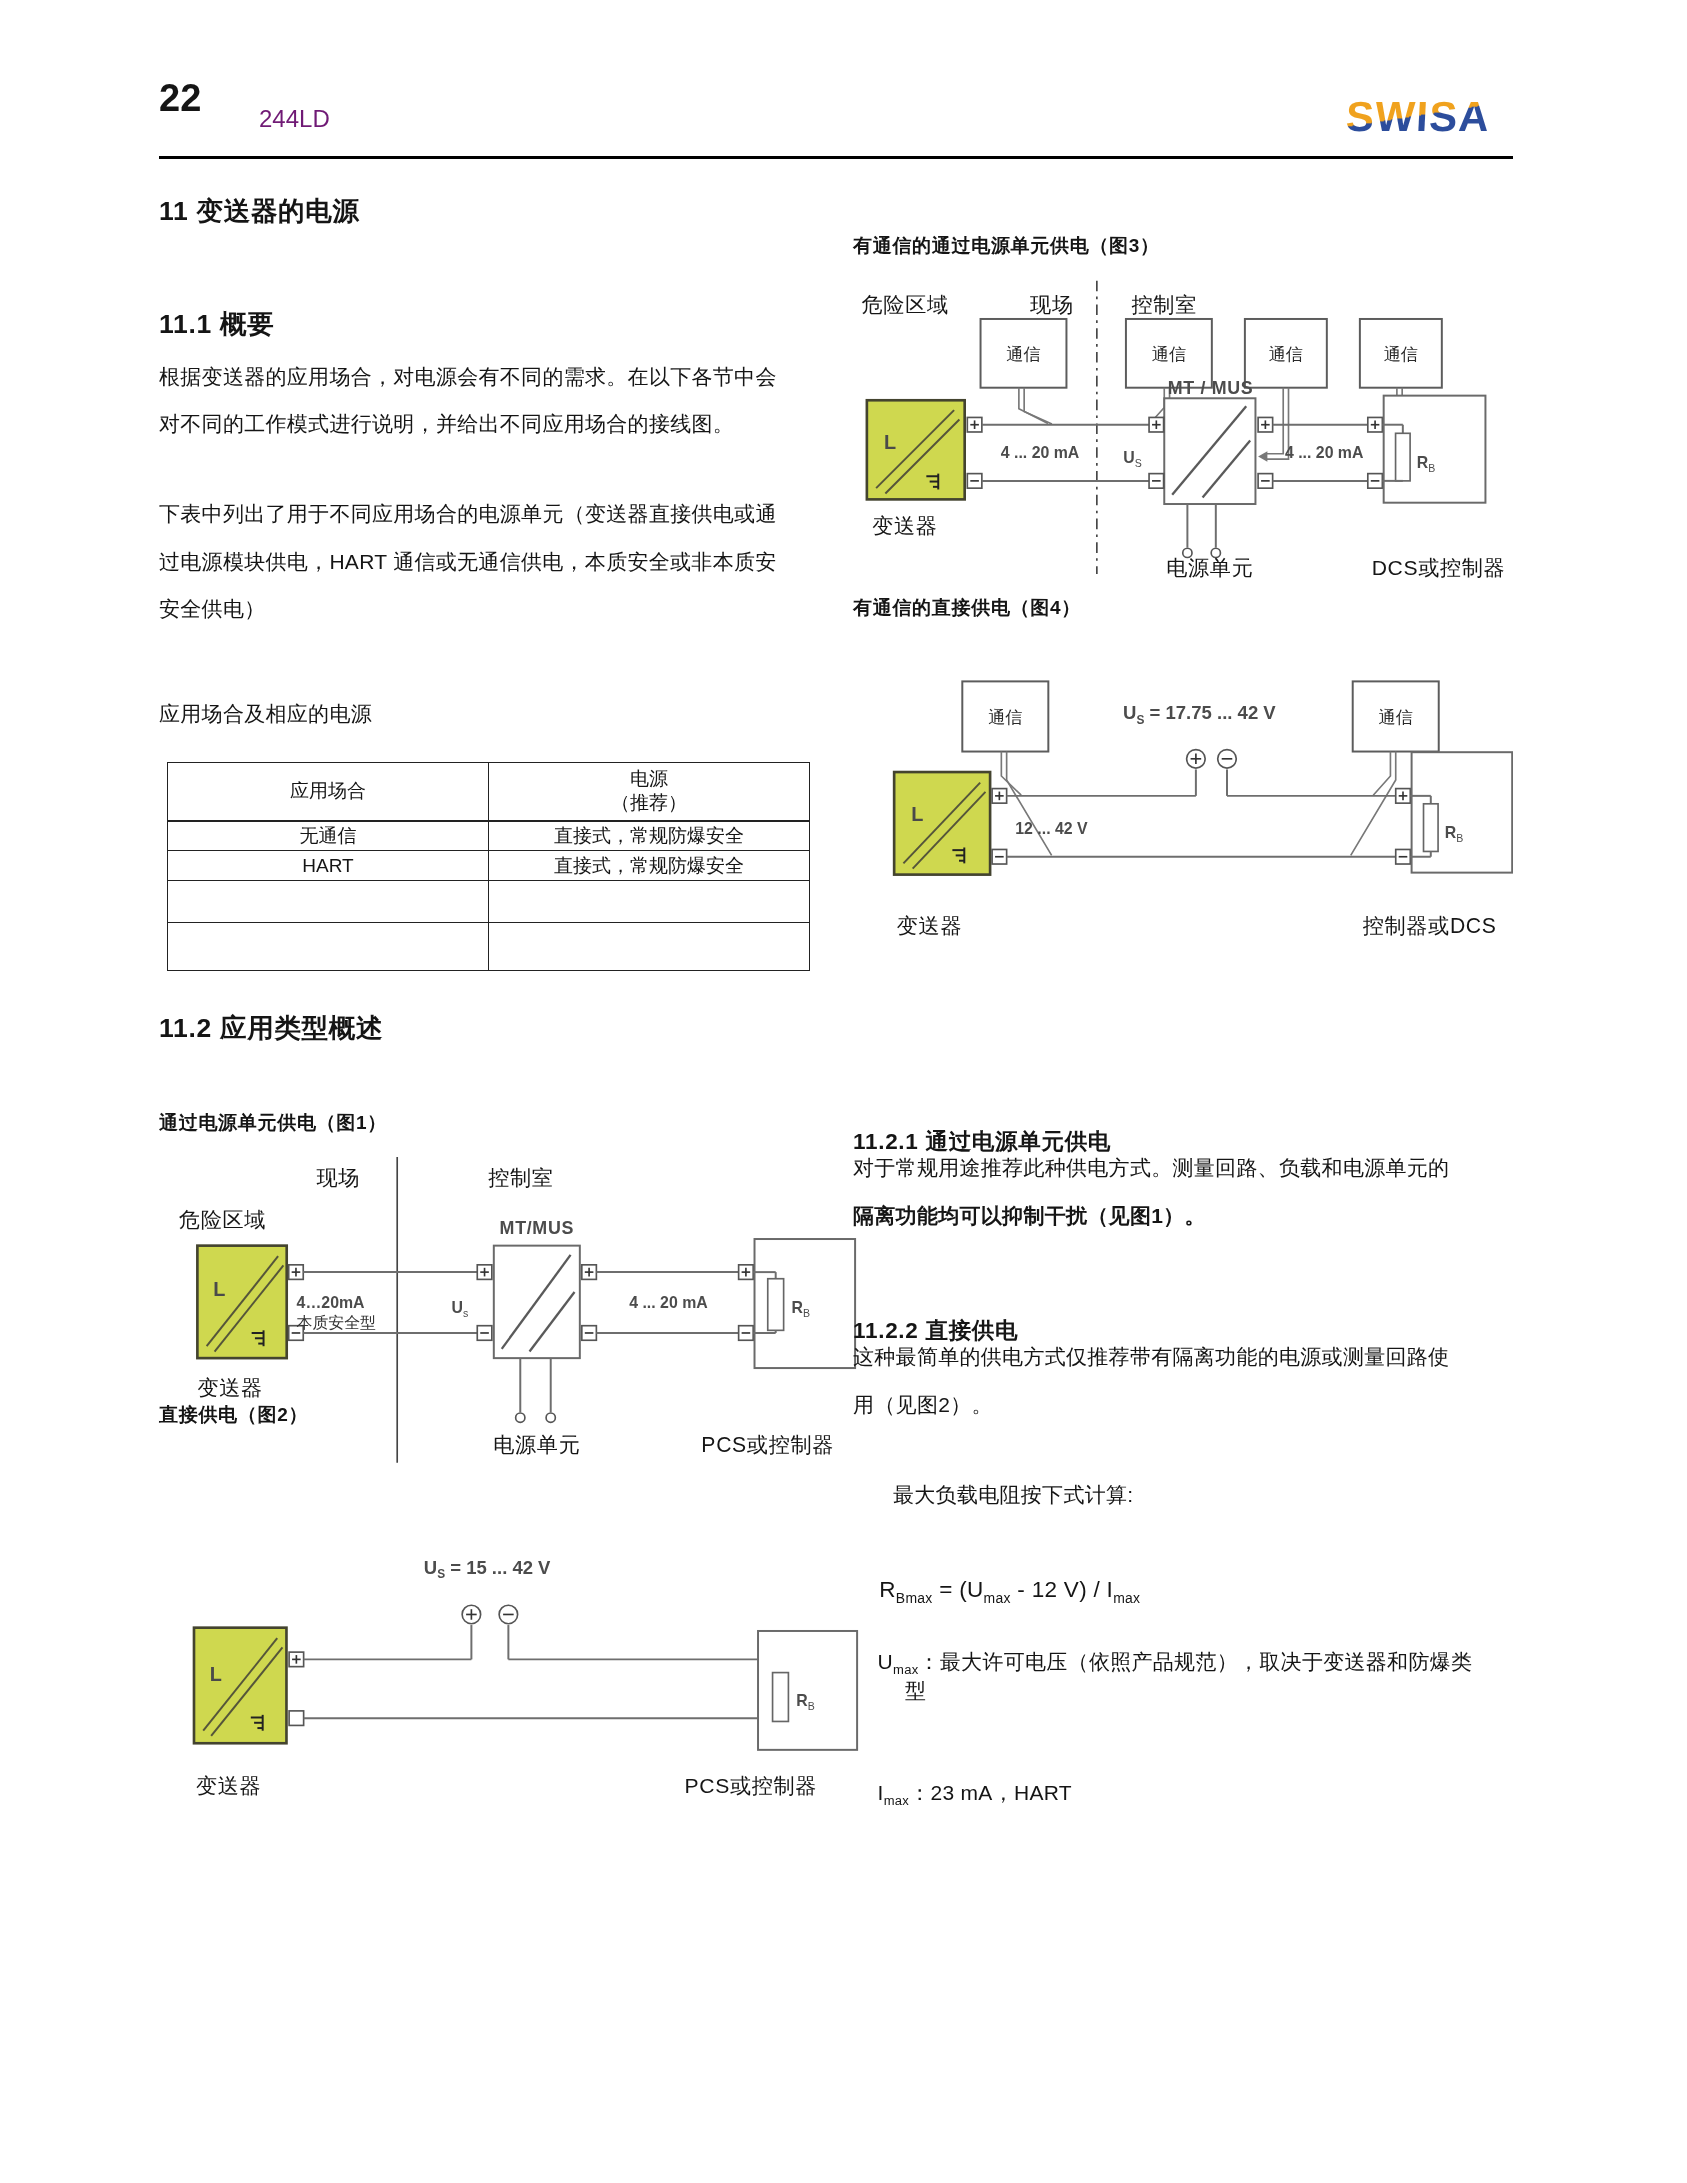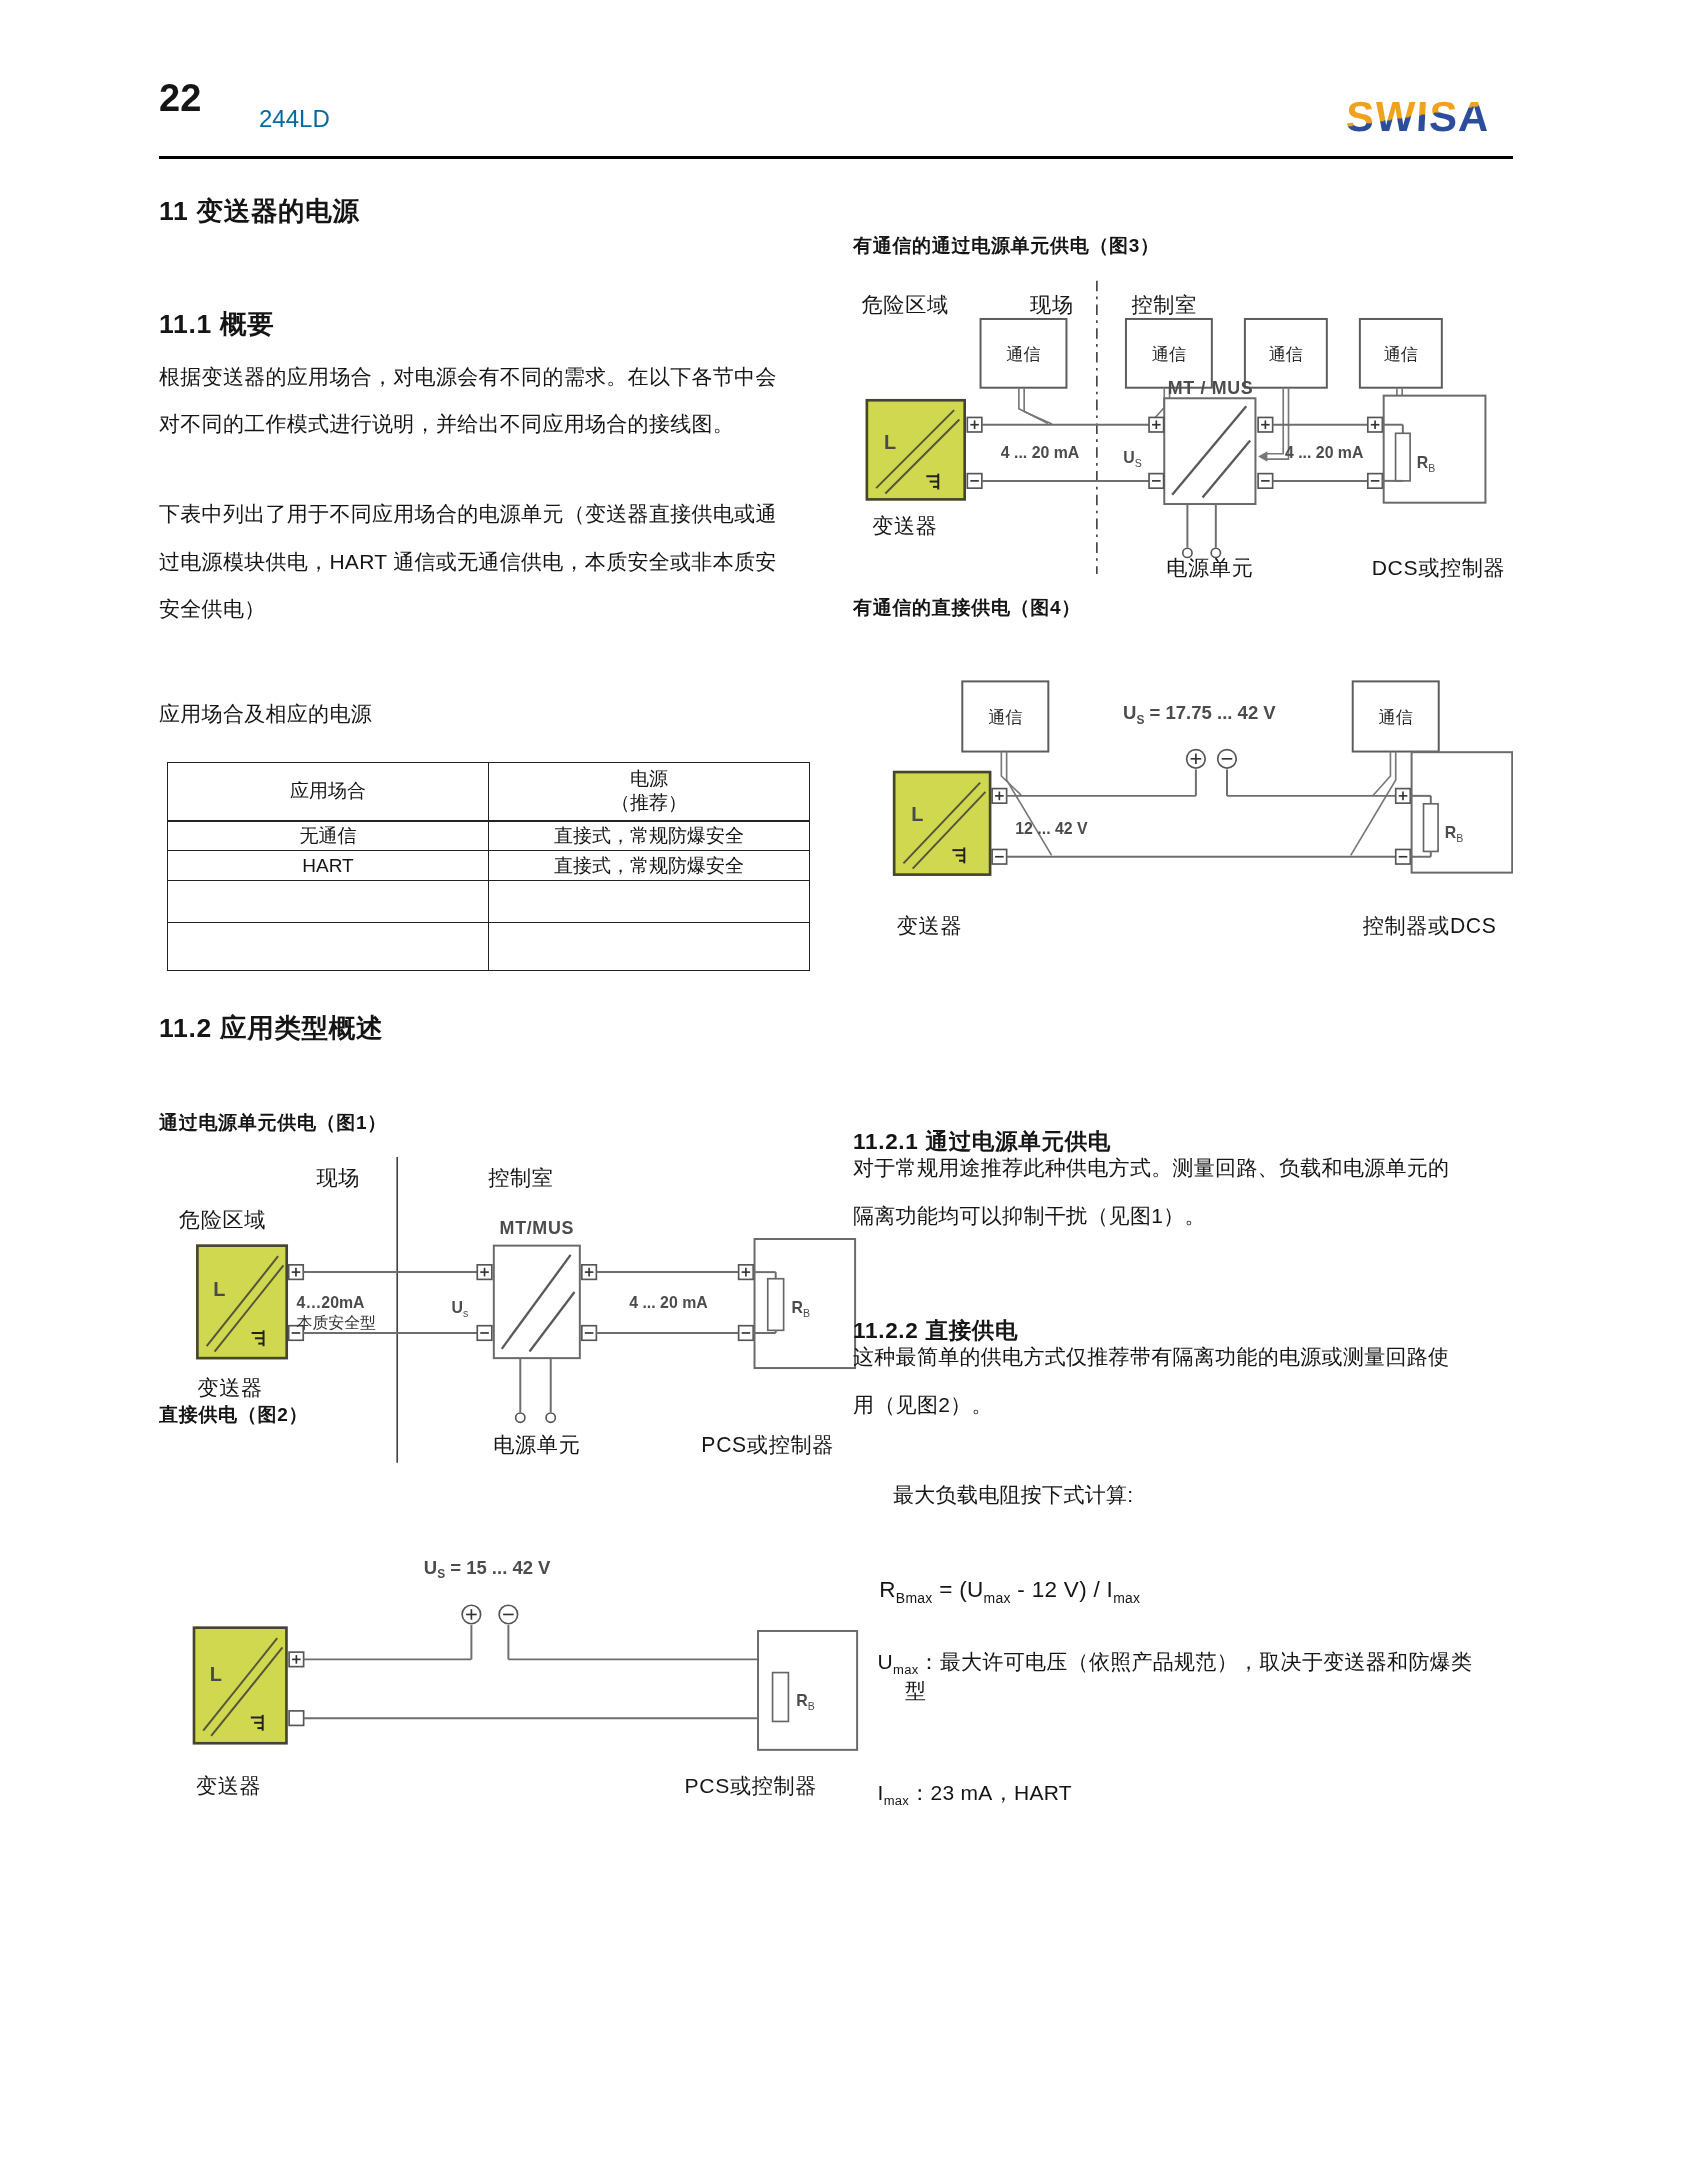--- a/index.html
+++ b/index.html
@@ -5,21 +5,21 @@
   html,body{margin:0;padding:0;background:#ffffff;}
   .page{position:relative;width:1513px;height:2183px;background:#fff;overflow:hidden;
         font-family:"Liberation Sans",sans-serif;color:#151515;}
   .abs{position:absolute;}
   .h1{font-size:26.5px;font-weight:bold;letter-spacing:0.7px;}
   .h2{font-size:22.5px;font-weight:bold;letter-spacing:0.7px;margin-top:26px;}
   .cap{font-size:19px;font-weight:bold;letter-spacing:0.7px;}
   .bl{font-size:21px;letter-spacing:0.3px;white-space:pre;}
   .pre{white-space:pre;}
   .pagenum{font-size:38px;font-weight:bold;}
-  .model{font-size:24px;color:#0369a1;}
+  .model{font-size:24px;color:#701a75;}
   .logo{font-size:42px;font-weight:800;letter-spacing:1.3px;transform:skewX(-3deg);
         background:linear-gradient(171deg,#F0A21E 48%,#2C4D9C 48%);
         -webkit-background-clip:text;background-clip:text;color:transparent;}
   .hrule{background:#000;height:2.6px;}
   
   .ptable{border-collapse:collapse;table-layout:fixed;width:640px;}
   .ptable td{border:1.7px solid #222;text-align:center;font-size:19px;vertical-align:middle;padding:0;}
   .ptable tr.hdr td{border-bottom-width:2.6px;line-height:24.5px;}
   sub{font-size:0.62em;}
   .formula{font-size:22.5px;letter-spacing:0.3px;}
@@ -327,21 +327,21 @@
     <line class="wire" x1="873" y1="312" x2="873" y2="320"></line>
     <line class="wire" x1="842" y1="320" x2="873" y2="320"></line>
     <text x="894" y="292"><tspan class="small">R</tspan><tspan font-size="16" fill="#4c4c4c" dy="6">B</tspan></text>
 
     <text class="lbl" x="66" y="435">变送器</text>
     <text class="lbl" x="770" y="435">控制器或DCS</text>
   </svg>
 
   <div class="abs h2" style="left:853px;top:1100px;">11.2.1  通过电源单元供电</div>
   <div class="abs bl" style="left:853px;top:1154px;">对于常规用途推荐此种供电方式。测量回路、负载和电源单元的</div>
-  <div class="abs bl" style="left:853px;top:1202px;">隔离功能均可以抑制干扰（见图1）。</div>
+  <div class="abs bl" style="left:853px;top:1202px;font-weight:bold;">隔离功能均可以抑制干扰（见图1）。</div>
 
   <div class="abs h2" style="left:853px;top:1289px;">11.2.2  直接供电</div>
   <div class="abs bl" style="left:853px;top:1343px;">这种最简单的供电方式仅推荐带有隔离功能的电源或测量回路使</div>
   <div class="abs bl" style="left:853px;top:1391px;">用（见图2）。</div>
   <div class="abs bl" style="left:853px;top:1481px;margin-left:40px;">最大负载电阻按下式计算:</div>
 
   <div class="abs formula pre" style="left:853px;top:1551px;">
     <span>R</span><sub>Bmax</sub><span> = (</span><span>U</span><sub>max</sub><span> - 12 V) / </span><span>I</span><sub>max</sub>
   </div>
 

